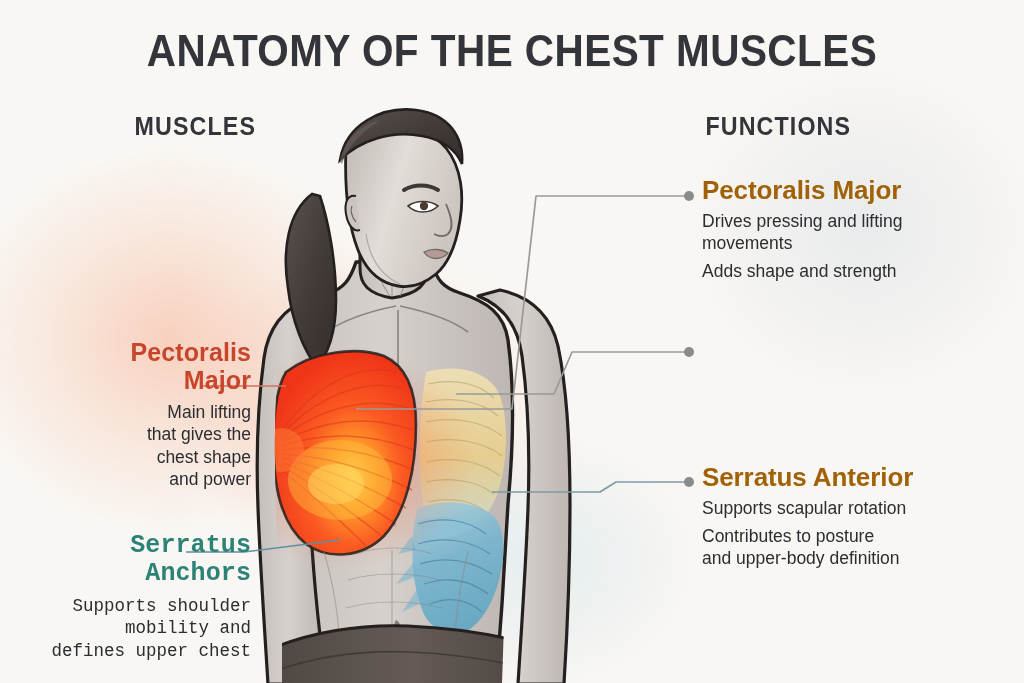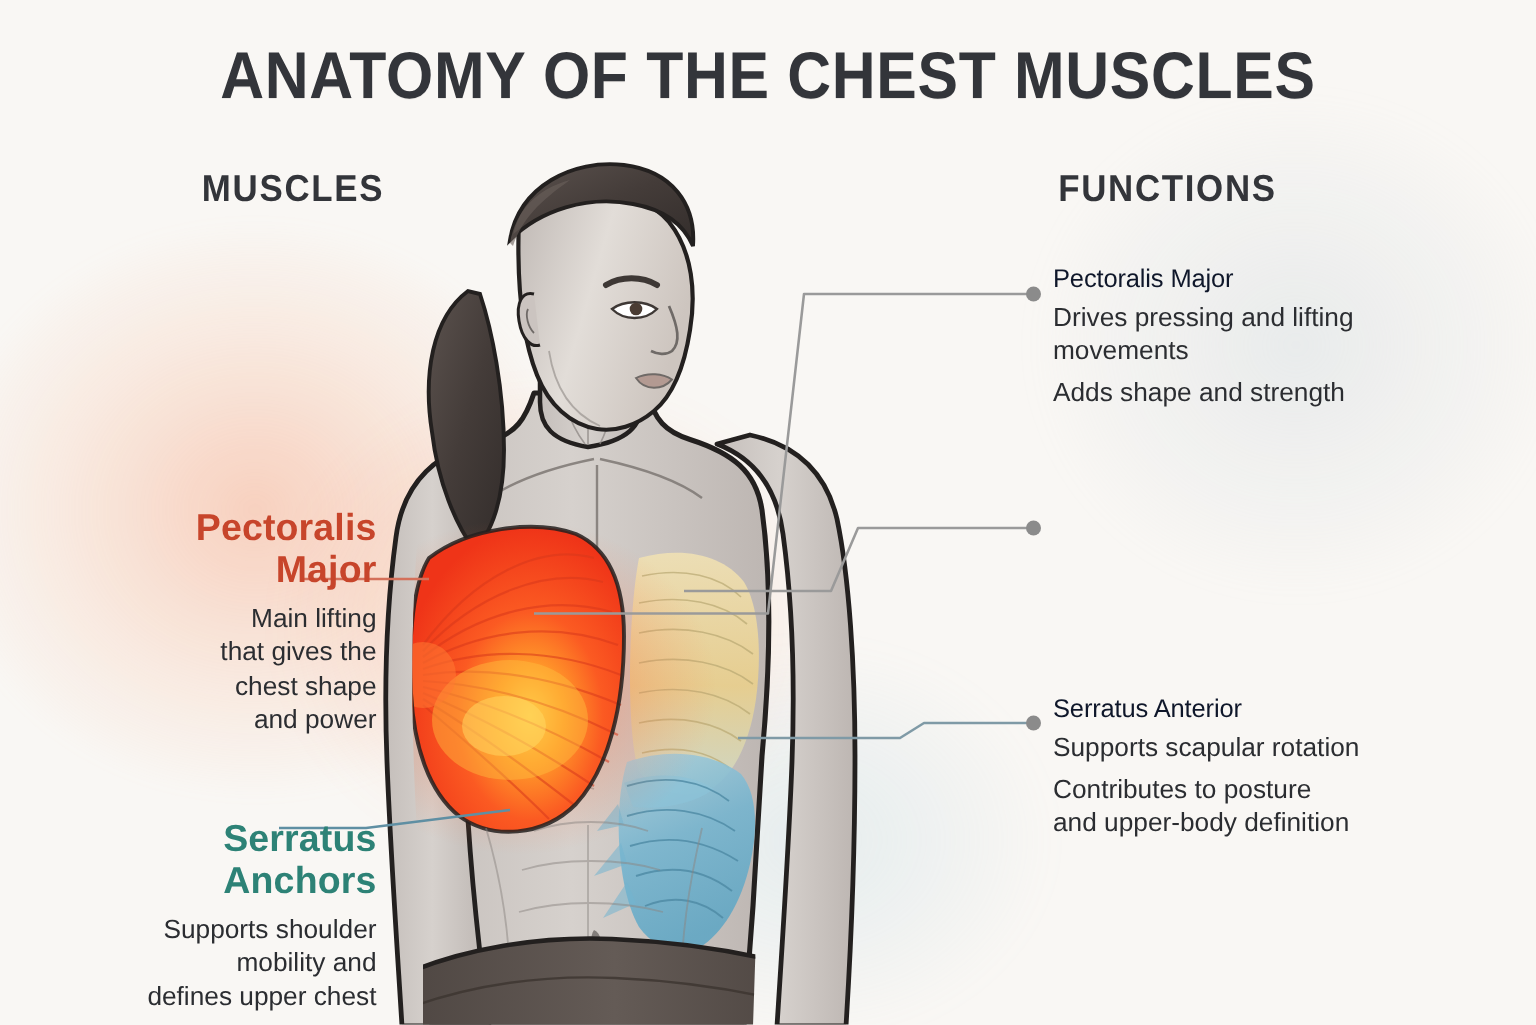--- a/index.html
+++ b/index.html
@@ -58,27 +58,27 @@
   
   .left-block{position:absolute;text-align:right;width:215px;left:0;padding-left:36px;}
   .left-block .l-title{
     font-size:25px;font-weight:bold;line-height:1.12;letter-spacing:.1px;
   }
   .left-block .l-desc{
     font-size:17.5px;line-height:1.28;color:#2b2d31;margin-top:7px;
   }
   #lbl-pecmajor{top:338px;}
   #lbl-pecmajor .l-title{color:#c7452b;}
-  #lbl-serratus{top:545px;}
+  #lbl-serratus{top:532px;font-family:Liberation Mono, monospace;}
   #lbl-serratus .l-title{color:#2d8276;}
 
   
   .right-block{position:absolute;left:702px;width:300px;}
   .right-block .r-title{
-    font-size:17px;font-weight:normal;color:#0f172a;line-height:1.12;
+    font-size:26px;font-weight:bold;color:#a16207;line-height:1.12;
     letter-spacing:-.1px;
   }
   .right-block .r-desc{
     font-size:17.5px;line-height:1.26;color:#2b2d31;margin-top:5px;
   }
   .right-block .r-desc + .r-desc{margin-top:6px;}
   #fn-pecmajor{top:176px;}
   #fn-pecminor{top:336px;}
   #fn-serratus{top:463px;}
 

